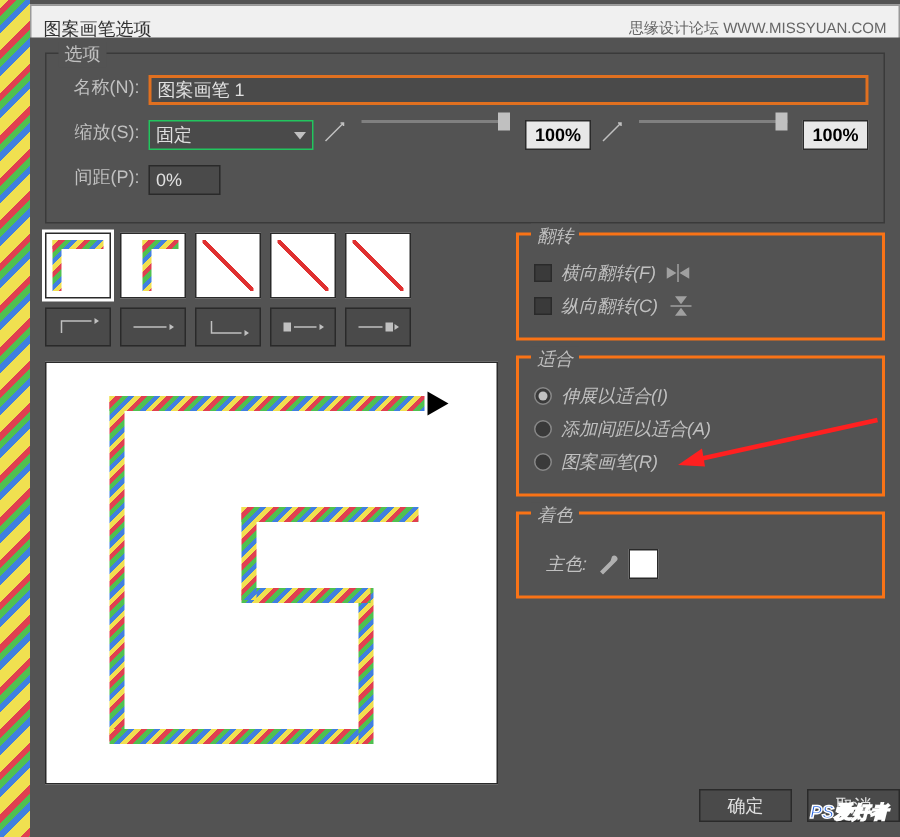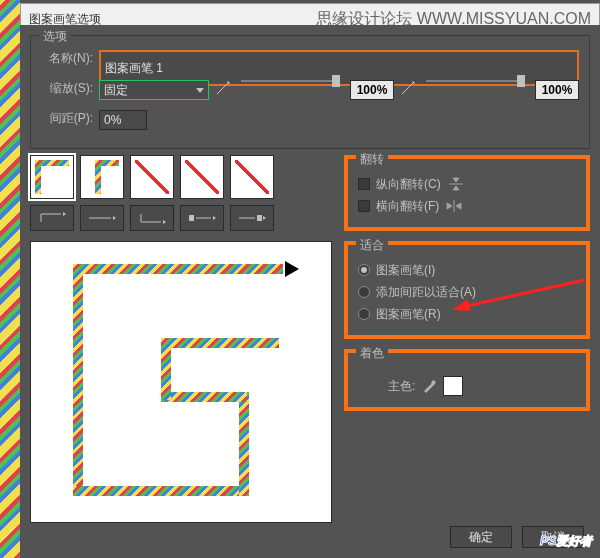--- a/index.html
+++ b/index.html
@@ -3,31 +3,31 @@
 <meta charset="utf-8">
 <style>
 * { margin:0; padding:0; box-sizing:border-box; font-family:"Microsoft YaHei",SimSun,sans-serif; font-size:12px; }
 body { background:#535353; width:600px; height:558px; overflow:hidden; position:relative; }
 
 .stripe-edge { position:absolute; background:repeating-linear-gradient(135deg,#f0e050 0 4px,#e04050 4px 8px,#50c050 8px 12px,#4080e0 12px 16px,#f0e050 16px 20px); }
 .stripe-top { top:0; left:0; width:20px; height:558px; }
 
 .title-bar { position:absolute; top:3px; left:20px; right:0; height:32px; background:#f0f0f0; border:1px solid #999; display:flex; align-items:center; padding:0 8px; }
 .title-bar .t-left { color:#333; }
-.title-bar .t-right { margin-left:auto; color:#666; font-size:16px; }
+.title-bar .t-right { margin-left:auto; color:#666; font-size:10px; }
 
 .dlg { position:absolute; top:25px; left:20px; right:0; bottom:0; background:#535353; color:#c0c0c0; }
 
 .grp { border:1px solid #3a3a3a; margin:10px 10px 6px 10px; padding:14px 10px 8px 10px; position:relative; }
 .grp-title { position:absolute; top:-8px; left:8px; background:#535353; padding:0 4px; color:#c0c0c0; }
 
 .row { display:flex; align-items:flex-start; gap:6px; height:24px; margin-bottom:6px; }
 .lbl { color:#c0c0c0; min-width:52px; text-align:right; }
 
-.name-input { flex:1; height:20px; background:#4a4a4a; border:2px solid #e07020; color:#e0e0e0; padding:16px 4px; }
+.name-input { flex:1; height:20px; background:#4a4a4a; border:2px solid #e07020; color:#e0e0e0; padding:0 4px; }
 .spacing-input { width:48px; height:20px; background:#4a4a4a; border:1px solid #2a2a2a; color:#e0e0e0; padding:0 4px; }
 
 .select { width:110px; height:20px; background:#4a4a4a; border:1px solid #22c55e; display:flex; align-items:center; padding:0 4px; position:relative; color:#e0e0e0; }
 .select::after { content:""; position:absolute; right:4px; top:7px; border-left:4px solid transparent; border-right:4px solid transparent; border-top:5px solid #c0c0c0; }
 
 .slider-icon { width:16px; height:16px; display:inline-block; }
 .slider-track { flex:1; height:2px; background:#808080; position:relative; margin:0 4px; }
 .slider-thumb { position:absolute; right:0; top:-5px; width:8px; height:12px; background:#c0c0c0; }
 .pct-box { width:44px; height:20px; background:#e8e8e8; border:1px solid #2a2a2a; color:#000; display:flex; align-items:center; justify-content:center;font-weight:bold; }
 
@@ -41,37 +41,37 @@
 .tile-empty { background:#fff; }
 .red-diag::before { content:""; position:absolute; left:4px; right:4px; top:4px; bottom:4px; background:linear-gradient(to top right,transparent 47%,#e03030 47% 53%,transparent 53%); }
 
 .mini-row { display:flex; gap:6px; margin-top:6px; }
 .mini { width:44px; height:26px; background:#4a4a4a; border:1px solid #2a2a2a; display:flex; align-items:center; justify-content:center; }
 
 .preview { width:302px; height:282px; background:#fff; border:1px solid #2a2a2a; margin-top:10px; position:relative; overflow:hidden; }
 .rainbow { position:absolute; background:repeating-linear-gradient(135deg,#f0e050 0 3px,#e04050 3px 6px,#50c050 6px 9px,#4080e0 9px 12px); }
 .arrow-head { position:absolute; width:0; height:0; border-top:8px solid transparent; border-bottom:8px solid transparent; border-left:14px solid #000; }
 
-.grp-r { border:4px solid #f97316; padding:14px 10px 10px 10px; position:relative; margin-bottom:10px; }
+.grp-r { border:2px solid #f97316; padding:14px 10px 10px 10px; position:relative; margin-bottom:10px;font-style:italic; }
 .chk-row { display:flex; align-items:center; gap:6px; height:22px; }
 .chk { width:12px; height:12px; border:1px solid #2a2a2a; background:#3a3a3a; }
 .radio { width:12px; height:12px; border:1px solid #888; border-radius:50%; background:#3a3a3a; position:relative; }
 .radio.on::after { content:""; position:absolute; left:2px; top:2px; width:6px; height:6px; border-radius:50%; background:#c0c0c0; }
 
 .flip-icon { width:18px; height:14px; display:inline-block; }
 
 .select-sm { width:88px; height:20px; background:#4a4a4a; border:1px solid #2a2a2a; display:flex; align-items:center; padding:0 4px; position:relative; color:#e0e0e0; }
 .select-sm::after { content:""; position:absolute; right:4px; top:7px; border-left:4px solid transparent; border-right:4px solid transparent; border-top:5px solid #c0c0c0; }
 
 .bulb { width:14px; height:14px; display:inline-block; margin-left:10px; }
 .swatch { width:20px; height:20px; background:#fff; border:1px solid #2a2a2a; }
 .eyedrop { width:16px; height:16px; display:inline-block; }
 
 .red-arrow { position:absolute; }
-.btn-bar { position:absolute; right:16px; bottom:10px; display:flex; gap:10px; }
+.btn-bar { position:absolute; right:0; bottom:10px; display:flex; gap:10px; }
 .btn { width:62px; height:22px; background:#4a4a4a; border:1px solid #2a2a2a; color:#e0e0e0; display:flex; align-items:center; justify-content:center; cursor:pointer; }
 
 .watermark { position:absolute; right:8px; bottom:8px; font-size:18px; font-weight:bold; font-style:italic;text-align:center; }
 .wm1 { color:#2060e0; -webkit-text-stroke:1px #fff; }
 .wm2 { color:#20c040; -webkit-text-stroke:1px #fff; }
 </style>
 </head>
 <body>
 
 <div class="stripe-edge stripe-top"></div>
@@ -179,54 +179,54 @@
         <div class="arrow-head" style="left:254px;top:19px"></div>
       </div>
     </div>
 
     <div class="right-col">
 
       <div class="grp-r">
         <span class="grp-title">翻转</span>
         <div class="chk-row">
           <span class="chk"></span>
+          <span>横向翻转(F)</span>
+          <svg class="flip-icon" viewBox="0 0 18 14">
+              <path d="M9 1 L9 13 M2 4 L7 7 L2 10 z M16 4 L11 7 L16 10 z" stroke="#a0a0a0" fill="#a0a0a0"></path>
+            </svg>
+        </div>
+        <div class="chk-row">
+          <span class="chk"></span>
           <span>纵向翻转(C)</span>
           <svg class="flip-icon" viewBox="0 0 18 14">
               <path d="M2 7 L16 7 M6 1 L9 5 L12 1 z M6 13 L9 9 L12 13 z" stroke="#a0a0a0" fill="#a0a0a0"></path>
             </svg>
         </div>
-        <div class="chk-row">
-          <span class="chk"></span>
-          <span>横向翻转(F)</span>
-          <svg class="flip-icon" viewBox="0 0 18 14">
-              <path d="M9 1 L9 13 M2 4 L7 7 L2 10 z M16 4 L11 7 L16 10 z" stroke="#a0a0a0" fill="#a0a0a0"></path>
-            </svg>
-        </div>
       </div>
 
       <div class="grp-r">
         <span class="grp-title">适合</span>
         <div class="chk-row">
           <span class="radio on"></span>
-          <span>图案画笔(I)</span>
+          <span>伸展以适合(I)</span>
         </div>
         <div class="chk-row">
           <span class="radio"></span>
           <span>添加间距以适合(A)</span>
         </div>
         <div class="chk-row">
           <span class="radio"></span>
           <span>图案画笔(R)</span>
         </div>
       </div>
 
       <div class="grp-r">
         <span class="grp-title">着色</span>
         <div class="chk-row" style="margin-top:8px">
-          <span style="margin-left:30px">主色:</span>
+          <span style="margin-left:8px">主色:</span>
           <svg class="eyedrop" viewBox="0 0 16 16">
               <path d="M3 13 L10 6 L12 8 L5 15 z M11 3 a2 2 0 1 1 3 3 L12 8 L10 6 z" fill="#b0b0b0"></path>
             </svg>
           <div class="swatch"></div>
         </div>
       </div>
 
     </div>
   </div>
 

